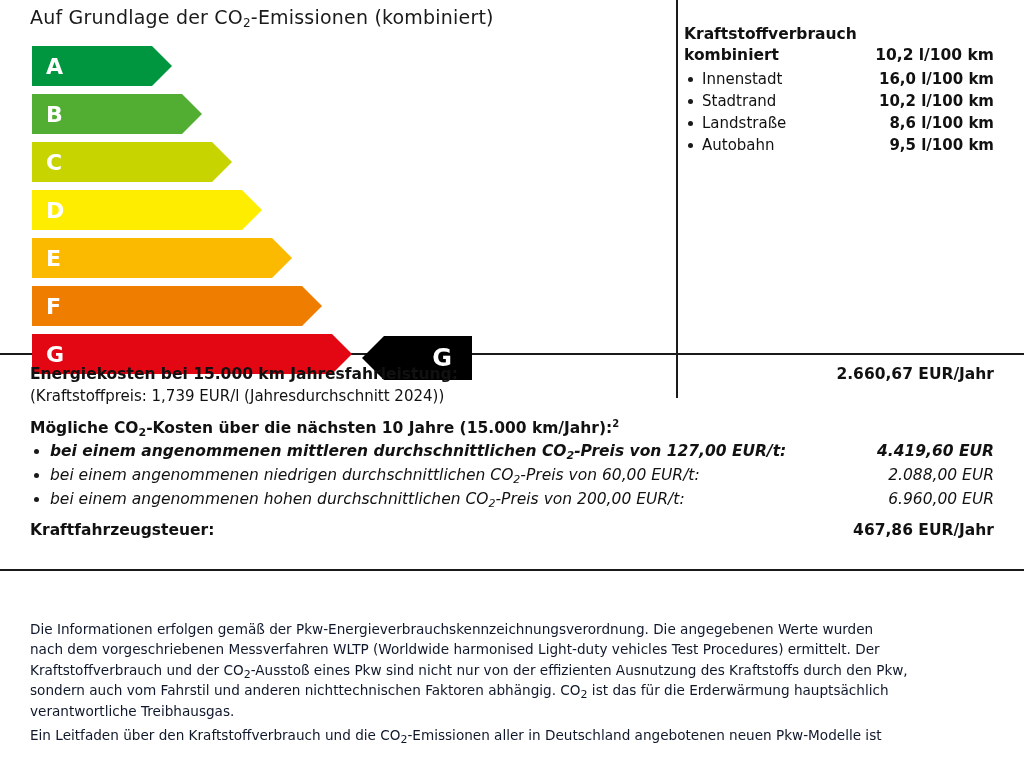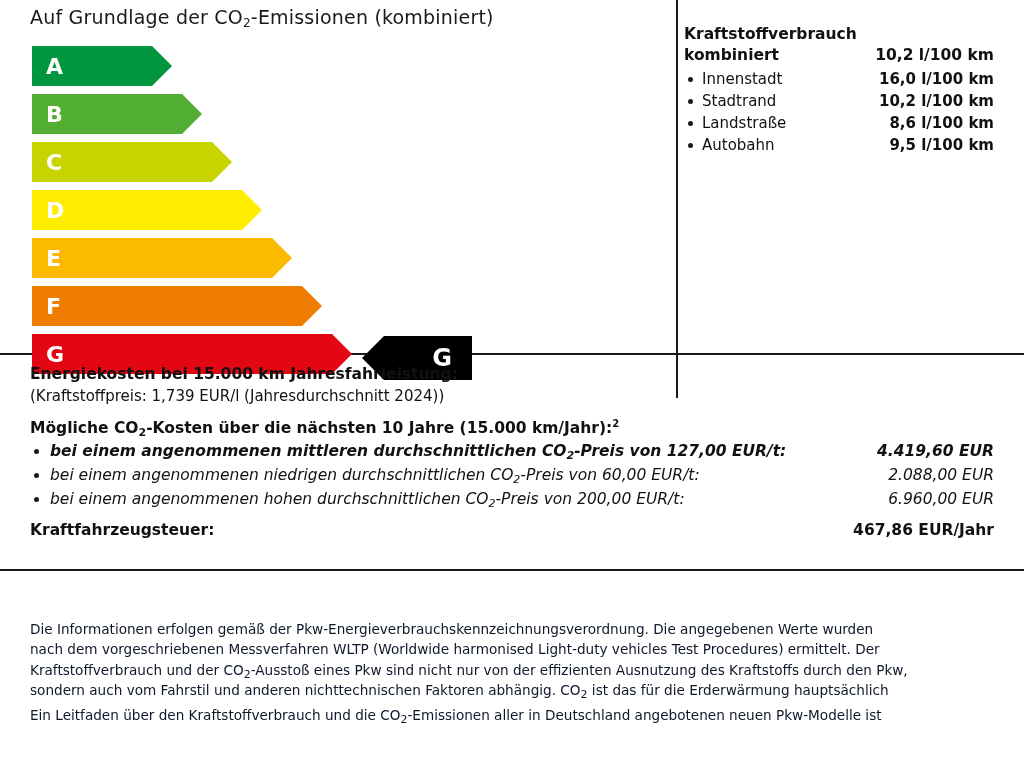--- a/index.html
+++ b/index.html
@@ -330,20 +330,21 @@
             <span class="lbl">Autobahn</span>
             <span class="val">9,5 l/100 km</span>
           </li>
         </ul>
     </div>
   </div>
 
   <div class="costs">
     <div class="row bold">
       <span>Energiekosten bei 15.000 km Jahresfahrleistung:</span>
+      <span>2.660,67 EUR/Jahr</span>
     </div>
     <div class="sub-note">(Kraftstoffpreis: 1,739 EUR/l (Jahresdurchschnitt 2024))</div>
 
     <div class="co2-heading">
       <span>Mögliche CO</span><sub class="small">2</sub><span>-Kosten über die nächsten 10 Jahre (15.000 km/Jahr):</span><sup class="ref">2</sup>
     </div>
 
     <ul class="bullets" id="scenario-list">
         <li style="font-weight: bold;">
           <span><span>bei einem angenommenen mittleren durchschnittlichen CO</span><sub class="small">2</sub><span>-Preis von 127,00 EUR/t:</span></span>
@@ -364,19 +365,20 @@
       <span>467,86 EUR/Jahr</span>
     </div>
   </div>
 
   <div class="footnote">
     <p>
       <span>Die Informationen erfolgen gemäß der Pkw-Energieverbrauchskennzeichnungsverordnung. Die angegebenen Werte wurden</span><br>
       <span>nach dem vorgeschriebenen Messverfahren WLTP (Worldwide harmonised Light-duty vehicles Test Procedures) ermittelt. Der</span><br>
       <span>Kraftstoffverbrauch und der CO</span><sub class="small">2</sub><span>-Ausstoß eines Pkw sind nicht nur von der effizienten Ausnutzung des Kraftstoffs durch den Pkw,</span><br>
       <span>sondern auch vom Fahrstil und anderen nichttechnischen Faktoren abhängig. CO</span><sub class="small">2</sub><span> ist das für die Erderwärmung hauptsächlich</span><br>
+      <span>verantwortliche Treibhausgas.</span>
     </p>
     <p>
       <span>Ein Leitfaden über den Kraftstoffverbrauch und die CO</span><sub class="small">2</sub><span>-Emissionen aller in Deutschland angebotenen neuen Pkw-Modelle ist</span>
     </p>
   </div>
 
 </div>
 
 </body></html>

